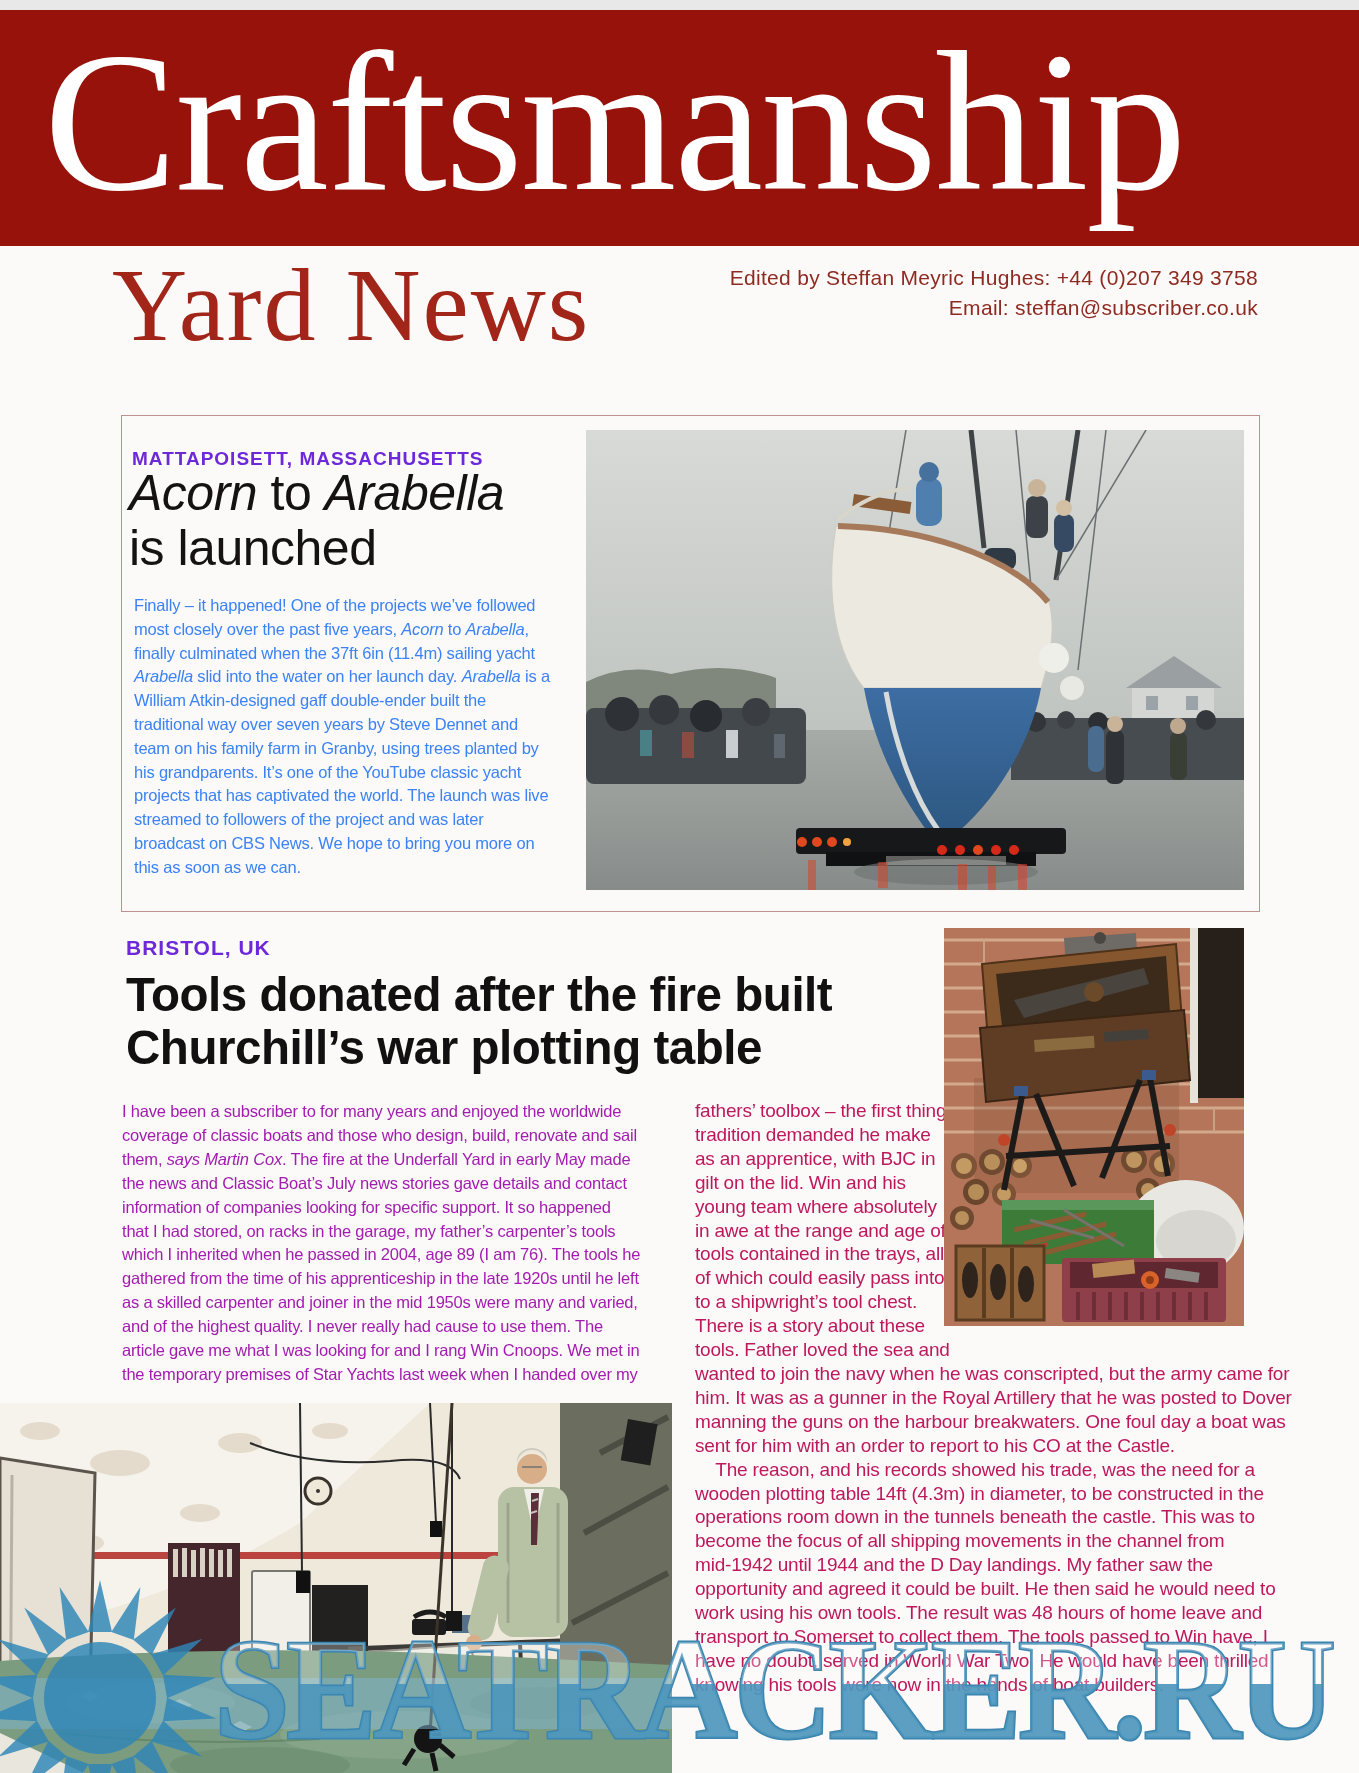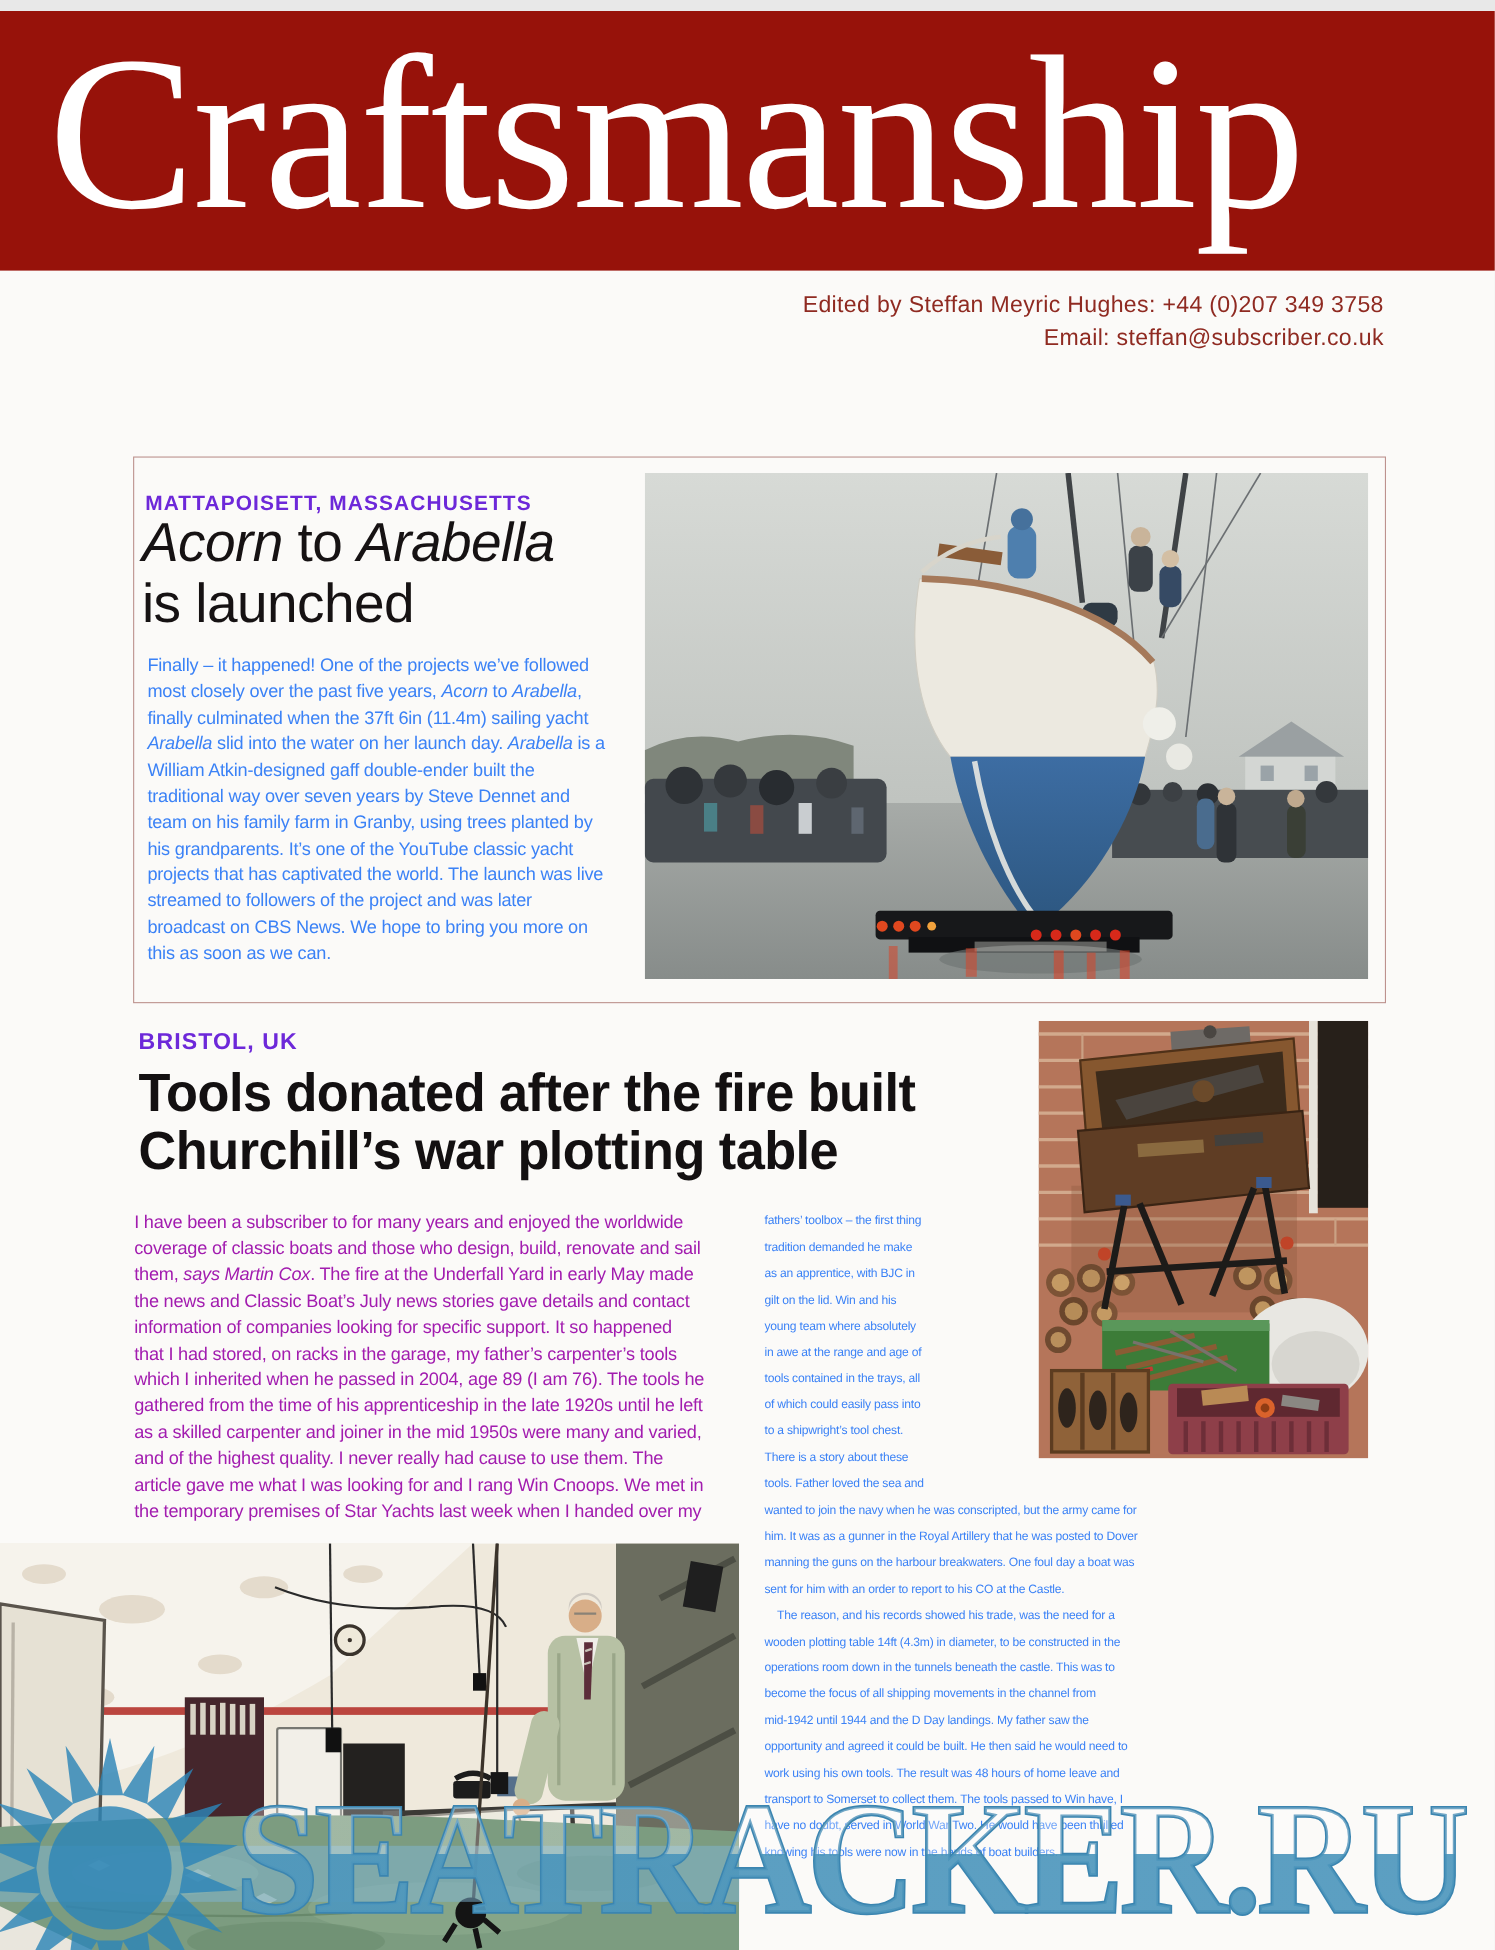--- a/index.html
+++ b/index.html
@@ -26,36 +26,37 @@
   .a1-body{position:absolute;left:12px;top:178px;color:#3b82f6;font-size:16.5px;
     line-height:23.8px;letter-spacing:-.2px;}
   .photo1{position:absolute;left:464px;top:14px;width:658px;height:460px;overflow:hidden;}
 
   
   .a2-kicker{position:absolute;left:126px;top:926px;font-size:21px;}
   .a2-headline{position:absolute;left:126px;top:958px;color:#131011;font-weight:bold;
     font-size:49px;line-height:53px;letter-spacing:-.5px;transform:scaleX(.97);transform-origin:left top;white-space:nowrap;}
   .a2-col1{position:absolute;left:122px;top:1090px;color:#a21caf;font-size:16.5px;
     line-height:23.9px;letter-spacing:-.2px;white-space:nowrap;}
-  .a2-col2{position:absolute;left:695px;top:1089px;color:#3b82f6;font-size:11px;
+  .a2-col2{position:absolute;left:695px;top:1089px;color:#be185d;font-size:19px;
     line-height:23.9px;letter-spacing:-.2px;white-space:nowrap;}
   .photo2{position:absolute;left:944px;top:918px;width:300px;height:398px;overflow:hidden;}
   .photo3{position:absolute;left:0;top:1393px;width:672px;height:380px;overflow:hidden;}
 
   
   .watermark{position:absolute;left:0;top:1545px;width:1359px;height:228px;z-index:50;pointer-events:none;}
 </style>
 </head>
 <body>
 
 <div class="page">
 
   <div class="banner" style="background: rgb(151, 18, 10);">
     <div class="banner-title">Craftsmanship</div>
   </div>
+  <div class="section-title">Yard News</div>
   <div class="contact">
     <div>Edited by Steffan Meyric Hughes: +44 (0)207 349 3758</div>
     <div>Email: steffan@subscriber.co.uk</div>
   </div>
 
   <div class="a1-box">
     <div class="kicker a1-kicker">MATTAPOISETT, MASSACHUSETTS</div>
     <div class="a1-headline"><span class="it">Acorn</span><span> to </span><span class="it">Arabella</span><br><span>is launched</span></div>
     <div class="a1-body"><span>Finally – it happened! One of the projects we’ve followed</span><br><span>most closely over the past five years, </span><span class="it">Acorn</span><span> to </span><span class="it">Arabella</span><span>,</span><br><span>finally culminated when the 37ft 6in (11.4m) sailing yacht</span><br><span class="it">Arabella</span><span> slid into the water on her launch day. </span><span class="it">Arabella</span><span> is a</span><br><span>William Atkin-designed gaff double-ender built the</span><br><span>traditional way over seven years by Steve Dennet and</span><br><span>team on his family farm in Granby, using trees planted by</span><br><span>his grandparents. It’s one of the YouTube classic yacht</span><br><span>projects that has captivated the world. The launch was live</span><br><span>streamed to followers of the project and was later</span><br><span>broadcast on CBS News. We hope to bring you more on</span><br><span>this as soon as we can.</span></div>
 

